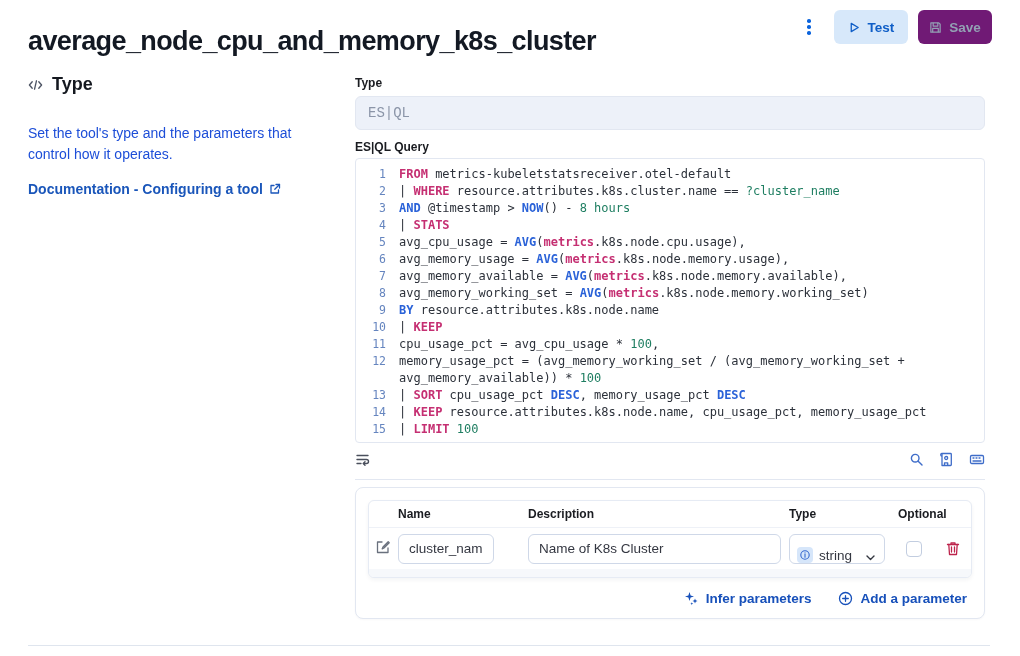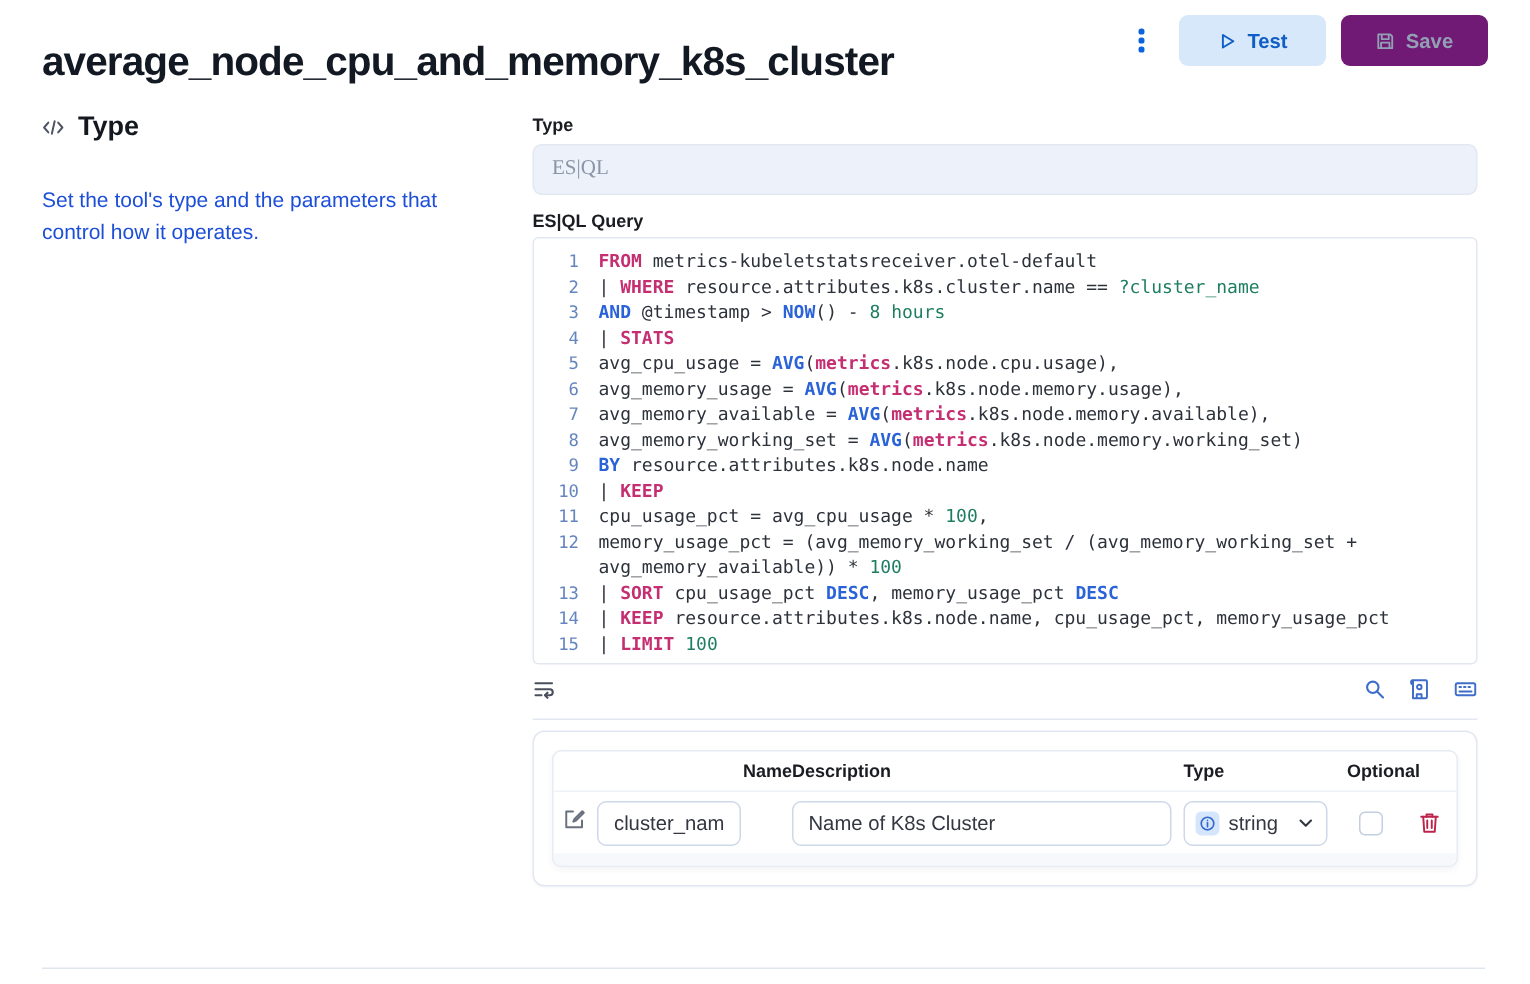--- a/index.html
+++ b/index.html
@@ -5,35 +5,35 @@
   * { margin:0; padding:0; box-sizing:border-box; }
   html,body { width:1020px; height:656px; background:#ffffff; font-family:"Liberation Sans",sans-serif; color:#1a1c21; overflow:hidden; }
   .page { position:relative; width:1020px; height:656px; }
 
   
   .header { position:absolute; left:28px; top:6px; right:28px; height:42px; display:flex; align-items:center; }
   .page-title { font-size:27px; font-weight:700; letter-spacing:-0.6px; color:#131923;margin-top:28px; }
   .header-actions { margin-left:auto; display:flex; align-items:center; gap:10px; }
   .kebab { width:18px; height:24px; display:flex; flex-direction:column; align-items:center; justify-content:center; gap:2.5px; cursor:pointer; margin-right:6px; }
   .kebab i { width:3.5px; height:3.5px; border-radius:50%; background:#0b64dd; }
-  .btn { height:34px; width:98px; border:none; border-radius:6px; font-family:"Liberation Sans",sans-serif; font-size:13.5px; font-weight:600; display:flex; align-items:center; justify-content:center; gap:7px; cursor:pointer; }
+  .btn { height:34px; width:74px; border:none; border-radius:6px; font-family:"Liberation Sans",sans-serif; font-size:13.5px; font-weight:600; display:flex; align-items:center; justify-content:center; gap:7px; cursor:pointer; }
   .btn-test { background:#d7e8fa; color:#0f5ec7; }
   .btn-save { background:#701a75; color:#93a0b4; }
 
   
   .sidecol { position:absolute; left:28px; top:74px; width:302px; }
   .side-heading { display:flex; align-items:center; gap:9px; }
   .side-heading h2 { font-size:18px; font-weight:700; color:#14181f; }
   .side-desc { margin-top:28px; font-size:14px; line-height:1.48; color:#1d4ed8; }
   .doc-link { margin-top:17px; display:flex; align-items:center; gap:6px; font-size:14px; font-weight:600; color:#1a56ba; cursor:pointer; }
 
   
   .maincol { position:absolute; left:355px; top:76px; width:630px; }
   .form-label { font-size:12px; font-weight:700; color:#1a1c21; line-height:14px; }
-  .type-input { margin-top:6px; width:630px; height:34px; background:#edf1f9; border:1px solid #e2e7f1; border-radius:6px; padding:0 12px; font-size:14px; color:#8b95a8; font-family:Liberation Serif, serif; }
+  .type-input { margin-top:6px; width:630px; height:34px; background:#edf1f9; border:1px solid #e2e7f1; border-radius:6px; padding:0 12px; font-size:14px; color:#8b95a8; font-family:Liberation Mono, monospace; }
   .query-label { margin-top:10px; }
 
   
   .editor { margin-top:4px; width:630px; height:285px; border:1px solid #e2e7f1; border-radius:4px; background:#fff; padding:7px 6px 6px 4px; overflow:hidden; cursor:text; }
   .code-line { display:flex; line-height:17px; font-family:"DejaVu Sans Mono",monospace; font-size:12px; white-space:pre; }
   .ln { flex:none; width:26px; text-align:right; margin-right:13px; color:#6585bf; font-size:11.5px; }
   .tok-k { color:#c52f72; font-weight:700; }
   .tok-f { color:#2a62d8; font-weight:700; }
   .tok-v { color:#1e7e61; }
   .tok-t { color:#2c313a; }
@@ -42,27 +42,27 @@
   .editor-toolbar { margin-top:5px; height:23px; display:flex; align-items:center; }
   .toolbar-right { margin-left:auto; display:flex; align-items:center; gap:15px; }
   .icon-btn { cursor:pointer; display:flex; align-items:center; }
   .divider { margin-top:8px; border-top:1px solid #e2e7f1; }
   .params-label { margin-top:10px; }
 
   
   .params-panel { margin-top:7px; width:630px; border:1px solid #e2e7f1; border-radius:8px; background:#fff; padding:12px; box-shadow:0 1px 2px rgba(25,35,60,0.03); }
   .params-table { border:1px solid #e6ebf4; border-radius:6px; background:#fff; box-shadow:0 2px 4px rgba(20,30,60,0.05); overflow:hidden; }
   .phead { display:flex; height:27px; align-items:center; padding-left:29px; border-bottom:1px solid #eef1f7; font-size:12px; font-weight:700; color:#1a1c21; }
-  .ph-name { width:130px;text-align:right; } .ph-desc { width:261px; } .ph-type { width:109px; }
+  .ph-name { width:130px; } .ph-desc { width:261px; } .ph-type { width:109px; }
   .prow { display:flex; align-items:center; height:41px; }
   .pencil { margin-left:6px; }
   .pinput { height:30px; border:1px solid #cfd8e8; border-radius:6px; padding:0 10px; font-size:13.5px; color:#343741; font-family:"Liberation Sans",sans-serif; background:#fff; }
   .name-input { margin-left:7px; width:96px; }
   .desc-input { margin-left:34px; width:253px; }
-  .type-select { margin-left:8px; width:96px; height:30px; border:1px solid #cfd8e8; border-radius:6px; background:#fff; display:flex; align-items:center; padding:0 8px 0 7px; gap:6px; cursor:pointer; }
+  .type-select { margin-left:8px; width:96px; height:30px; border:1px solid #cfd8e8; border-radius:6px; background:#fff; display:flex; align-items:flex-end; padding:0 8px 0 7px; gap:6px; cursor:pointer; }
   .token-string { width:16px; height:16px; border-radius:4px; background:#d6e6fa; color:#3568cf; display:flex; align-items:center; justify-content:center; flex:none; }
   .type-select-label { font-size:13.5px; color:#343741; }
   .type-select .chev { margin-left:auto; }
   .pcheckbox { margin-left:21px; width:16px; height:16px; border:1px solid #c2cde0; border-radius:4px; background:#fff; cursor:pointer; flex:none; }
   .trash-btn { margin-left:24px; cursor:pointer; display:flex; }
   .pstripe { height:8px; background:#f6f8fb; }
   .params-actions { margin-top:13px; display:flex; justify-content:flex-end; align-items:center; gap:27px; padding-right:5px; }
   .action-link { display:flex; align-items:center; gap:7px; font-size:13.5px; font-weight:600; color:#1750ba; cursor:pointer; }
 
   .bottom-divider { position:absolute; left:28px; right:30px; top:645px; border-top:1.5px solid #dfe5ee; }
@@ -106,20 +106,30 @@
       <span style="display:flex;">
         <svg width="15" height="14" viewBox="0 0 16 14" fill="none" stroke="#4d5464" stroke-width="1.4" stroke-linecap="round" stroke-linejoin="round">
             <path d="M4.5 3.5 L1.5 7 L4.5 10.5"></path>
             <path d="M11.5 3.5 L14.5 7 L11.5 10.5"></path>
             <path d="M9 2.5 L7 11.5"></path>
           </svg>
       </span>
       <h2>Type</h2>
     </div>
     <div class="side-desc">Set the tool's type and the parameters that control how it operates.</div>
+    <div class="doc-link">
+      <span>Documentation - Configuring a tool</span>
+      <span style="display:flex;">
+        <svg width="12" height="12" viewBox="0 0 12 12" fill="none" stroke="#1a56ba" stroke-width="1.3" stroke-linecap="round" stroke-linejoin="round">
+            <path d="M5 2.5 H2 V10 H9.5 V7"></path>
+            <path d="M7 1.5 H10.5 V5"></path>
+            <path d="M10.5 1.5 L5.8 6.2"></path>
+          </svg>
+      </span>
+    </div>
   </div>
 
   <div class="maincol">
 
     <div class="form-label">Type</div>
     <input class="type-input" readonly="" value="ES|QL" style="">
 
     <div class="form-label query-label">ES|QL Query</div>
 
     <div class="editor" id="code-editor">
@@ -214,17 +224,38 @@
             <svg width="14" height="15" viewBox="0 0 14 15" fill="none" stroke="#bd244c" stroke-width="1.3" stroke-linecap="round" stroke-linejoin="round">
                 <path d="M1.5 3.5 H12.5"></path>
                 <path d="M5 3.5 V2 H9 V3.5"></path>
                 <path d="M2.8 3.5 L3.5 13.5 H10.5 L11.2 3.5"></path>
                 <path d="M5.5 6 V11 M8.5 6 V11"></path>
               </svg>
           </span>
         </div>
         <div class="pstripe"></div>
       </div>
+      <div class="params-actions">
+        <div class="action-link">
+          <span style="display:flex;">
+            <svg width="15" height="15" viewBox="0 0 15 15" fill="#1750ba">
+                <path d="M5.5 1 L6.6 4.4 L10 5.5 L6.6 6.6 L5.5 10 L4.4 6.6 L1 5.5 L4.4 4.4 Z"></path>
+                <path d="M11 7.5 L11.7 9.3 L13.5 10 L11.7 10.7 L11 12.5 L10.3 10.7 L8.5 10 L10.3 9.3 Z"></path>
+                <path d="M7.8 11.2 L8.2 12.3 L9.3 12.7 L8.2 13.1 L7.8 14.2 L7.4 13.1 L6.3 12.7 L7.4 12.3 Z"></path>
+              </svg>
+          </span>
+          <span>Infer parameters</span>
+        </div>
+        <div class="action-link">
+          <span style="display:flex;">
+            <svg width="15" height="15" viewBox="0 0 15 15" fill="none" stroke="#1750ba" stroke-width="1.3" stroke-linecap="round">
+                <circle cx="7.5" cy="7.5" r="6"></circle>
+                <path d="M7.5 4.7 V10.3 M4.7 7.5 H10.3"></path>
+              </svg>
+          </span>
+          <span>Add a parameter</span>
+        </div>
+      </div>
     </div>
   </div>
 
   <div class="bottom-divider"></div>
 </div>
 
 </body></html>

